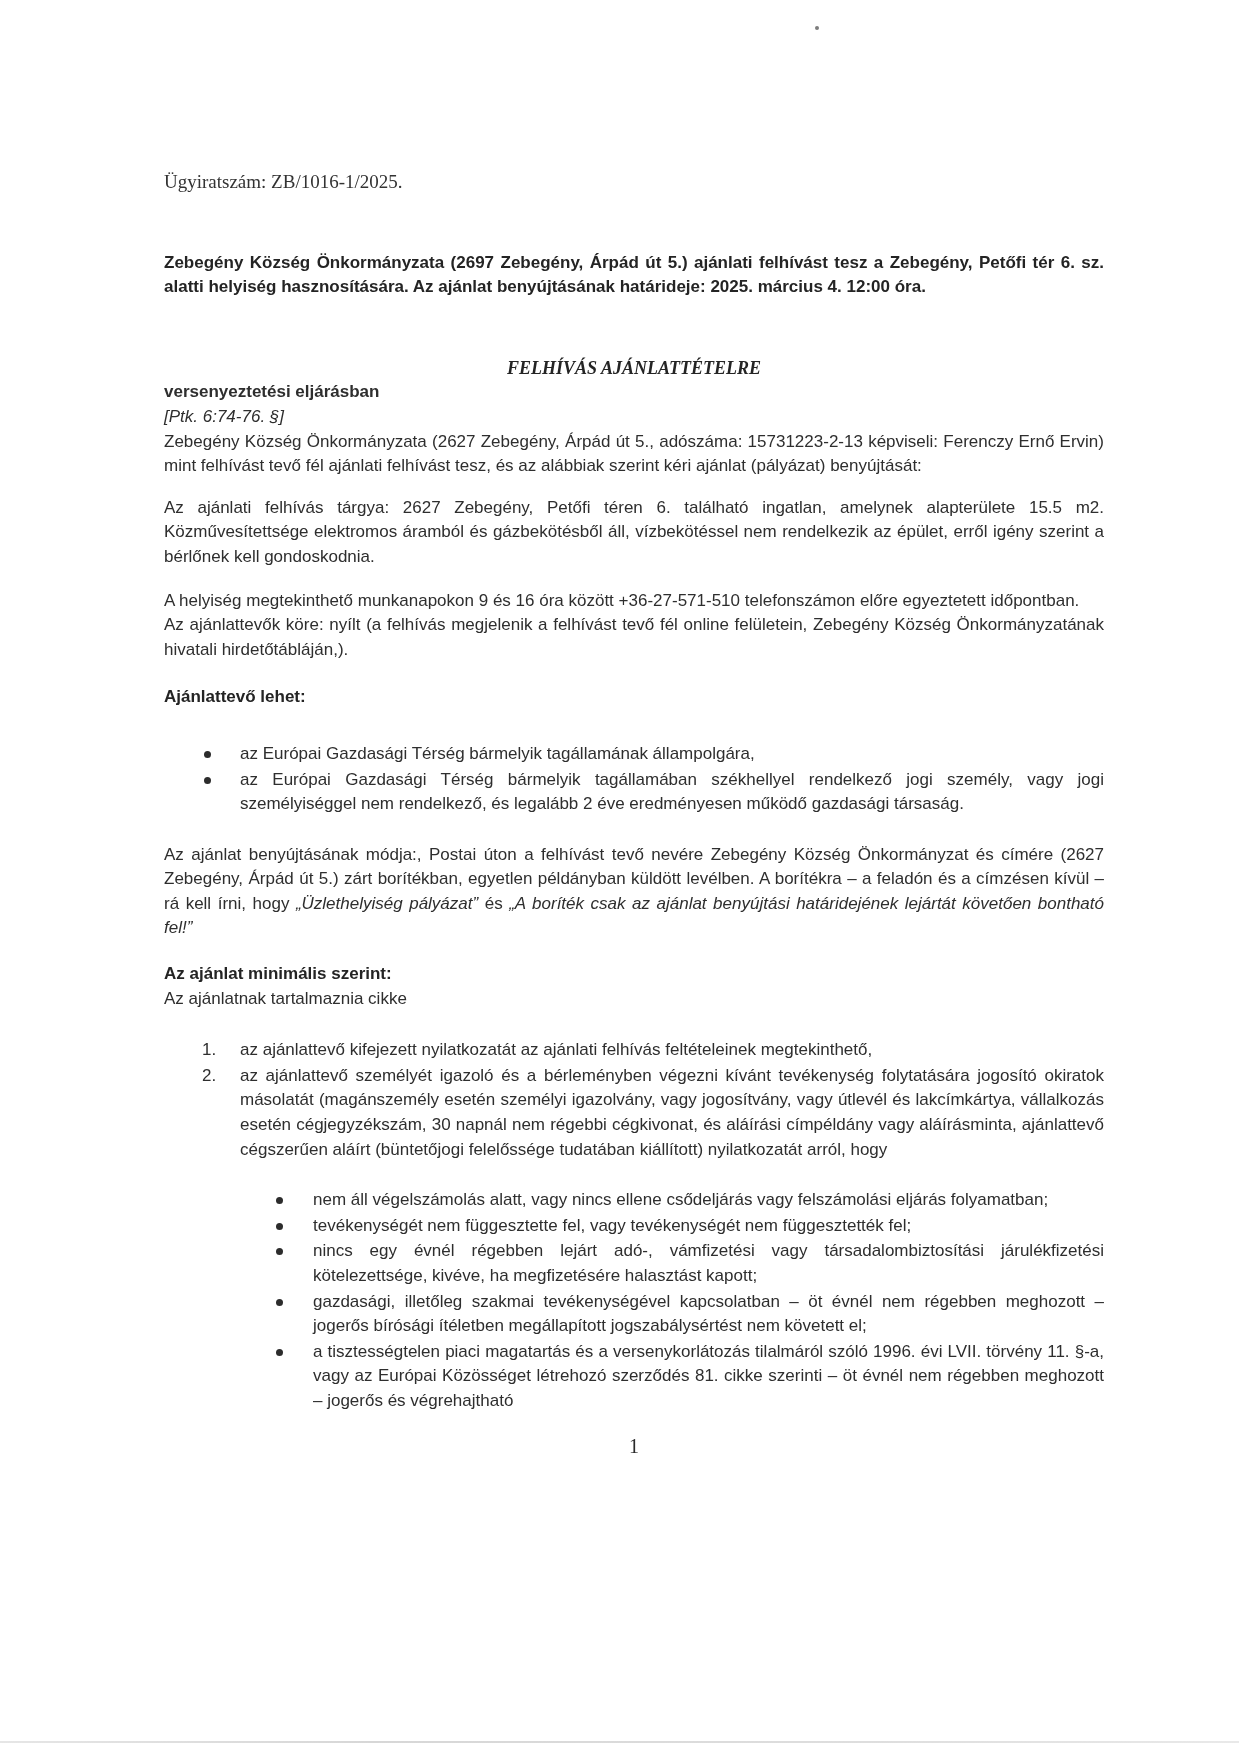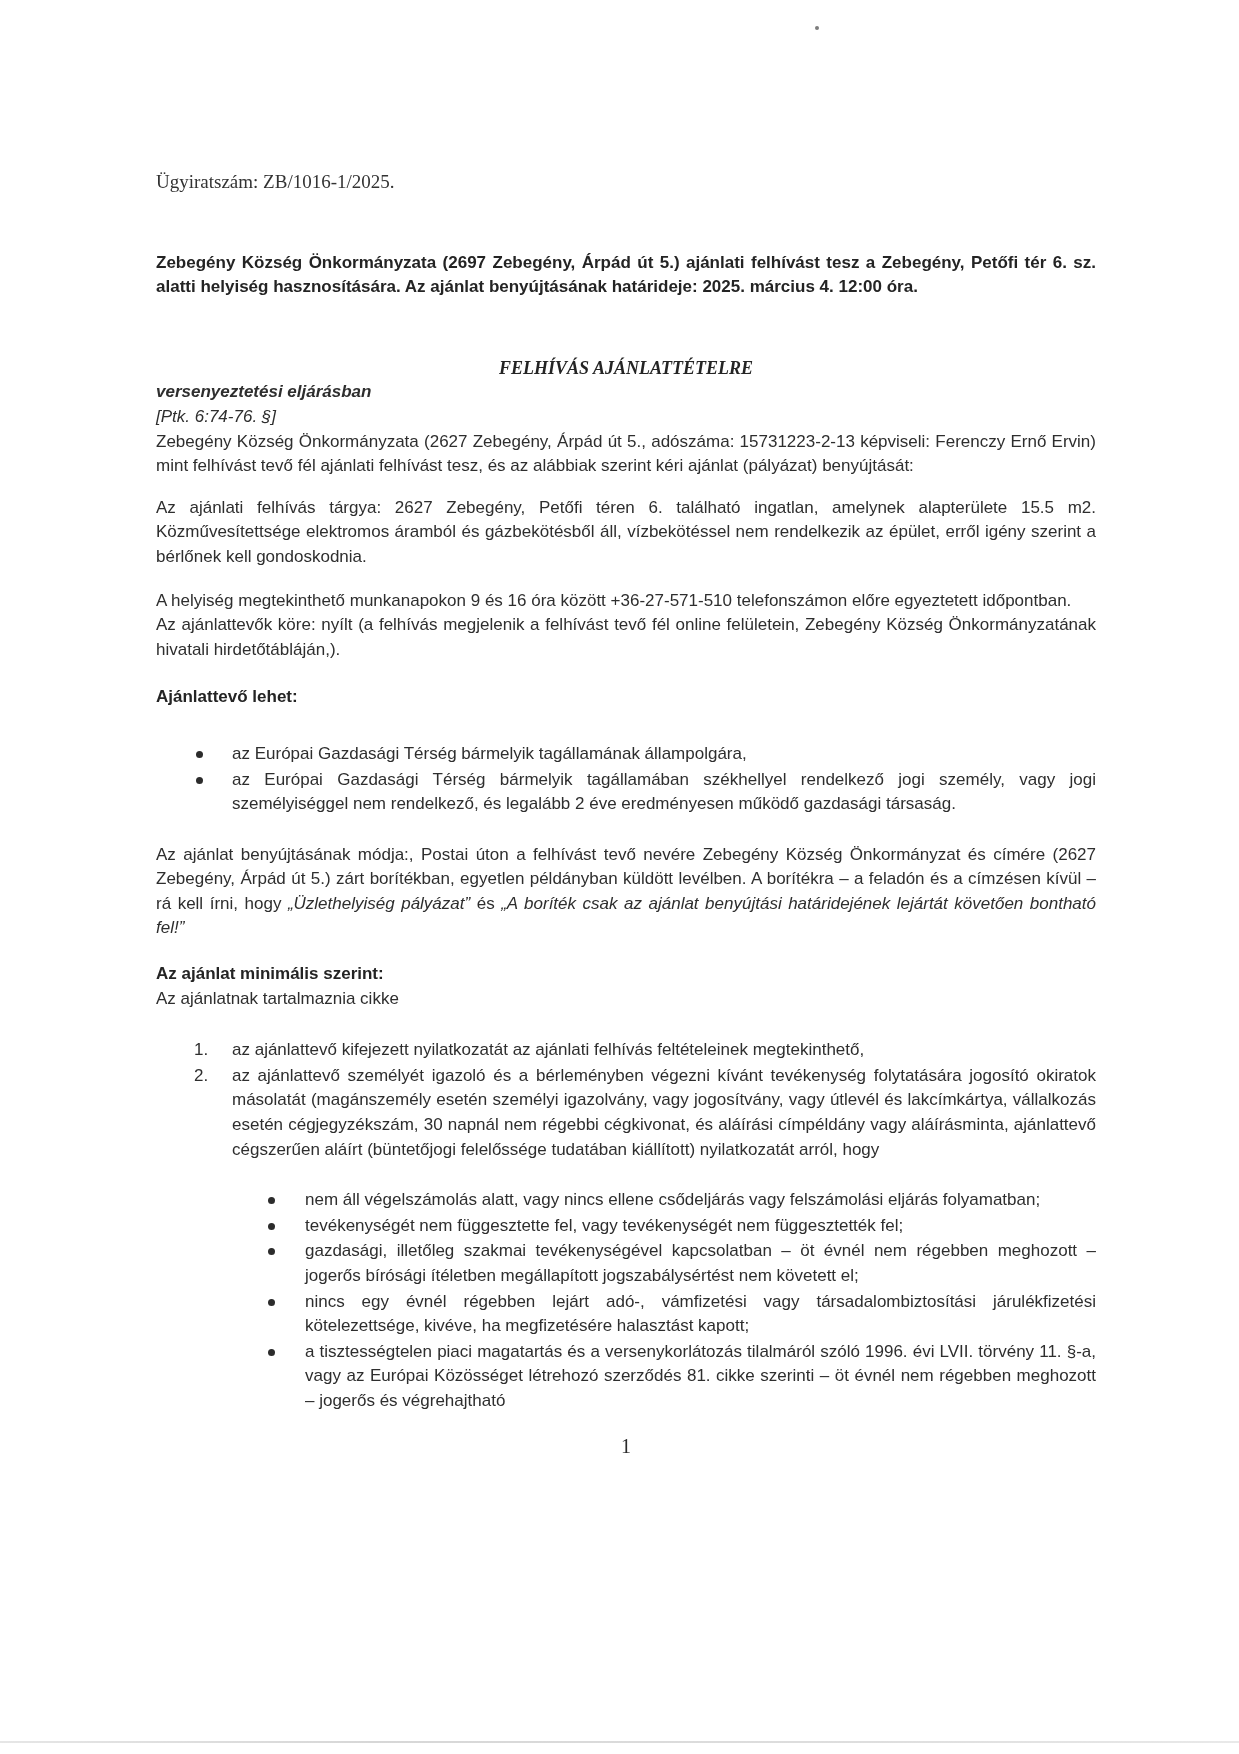--- a/index.html
+++ b/index.html
@@ -9,37 +9,37 @@
     height: 1754px;
     margin: 0 auto;
     background: #ffffff;
     overflow: hidden;
     font-family: "Liberation Sans", sans-serif;
     color: #2e2e2e;
   }
   .scan { filter: blur(0.3px); }
   .content {
     position: absolute;
-    left: 156px;
+    left: 164px;
     top: 170px;
     width: 940px;
     font-size: 17px;
     line-height: 24.6px;
   }
   p { margin: 0; }
   .serif { font-family: "Liberation Serif", serif; }
   .b { font-weight: normal; }
   .i { font-style: italic; }
   .justify { text-align: justify; text-align-last: left; }
 
   .case-number { font-size: 19px; line-height: 24.6px; color: #333; }
   .summary { margin-top: 56px; font-weight: bold; color: #242424; }
   .title-block { margin-top: 56px; }
   .doc-title { font-weight: bold; font-style: italic; text-align: center; font-size: 18px; color: #242424; font-family: Liberation Serif, serif; }
-  .doc-subtitle { font-weight: bold; font-style: italic; }
+  .doc-subtitle { font-weight: bold; }
   .legal-ref { font-style: italic; }
 
   .para-subject { margin-top: 17px; }
   .para-viewing { margin-top: 19px; }
   .heading-eligible { margin-top: 23px; font-weight: bold; color: #242424; }
 
   ul.bullets { list-style: none; margin: 0; padding: 0; }
   ul.main-bullets { margin-top: 32px; padding-left: 40px; }
   ul.bullets li { position: relative; margin: 0 0 1px 0; }
   ul.main-bullets li { padding-left: 36px; }
@@ -112,22 +112,22 @@
     <ol class="numbered">
 
     <li class="justify"><span>az ajánlattevő kifejezett nyilatkozatát az ajánlati felhívás feltételeinek megtekinthető,</span></li>
         <li class="justify"><span>az ajánlattevő személyét igazoló és a bérleményben végezni kívánt tevékenység folytatására jogosító okiratok másolatát (magánszemély esetén személyi igazolvány, vagy jogosítvány, vagy útlevél és lakcímkártya, vállalkozás esetén cégjegyzékszám, 30 napnál nem régebbi cégkivonat, és aláírási címpéldány vagy aláírásminta, ajánlattevő cégszerűen aláírt (büntetőjogi felelőssége tudatában kiállított) nyilatkozatát arról, hogy</span></li>
       </ol>
 
     <ul class="bullets sub-bullets">
 
     <li class="justify"><span class="dot"></span><span>nem áll végelszámolás alatt, vagy nincs ellene csődeljárás vagy felszámolási eljárás folyamatban;</span></li>
         <li class="justify"><span class="dot"></span><span>tevékenységét nem függesztette fel, vagy tevékenységét nem függesztették fel;</span></li>
+        <li class="justify"><span class="dot"></span><span>nincs egy évnél régebben lejárt adó-, vámfizetési vagy társadalombiztosítási járulékfizetési kötelezettsége, kivéve, ha megfizetésére halasztást kapott;</span></li>
         <li class="justify"><span class="dot"></span><span>gazdasági, illetőleg szakmai tevékenységével kapcsolatban – öt évnél nem régebben meghozott – jogerős bírósági ítéletben megállapított jogszabálysértést nem követett el;</span></li>
-        <li class="justify"><span class="dot"></span><span>nincs egy évnél régebben lejárt adó-, vámfizetési vagy társadalombiztosítási járulékfizetési kötelezettsége, kivéve, ha megfizetésére halasztást kapott;</span></li>
         <li class="justify"><span class="dot"></span><span>a tisztességtelen piaci magatartás és a versenykorlátozás tilalmáról szóló 1996. évi LVII. törvény 11. §-a, vagy az Európai Közösséget létrehozó szerződés 81. cikke szerinti – öt évnél nem régebben meghozott – jogerős és végrehajtható</span></li>
       </ul>
 
     <p class="page-number serif">1</p>
 
   </div>
 
   <div class="bottom-line"></div>
 </div>
 

